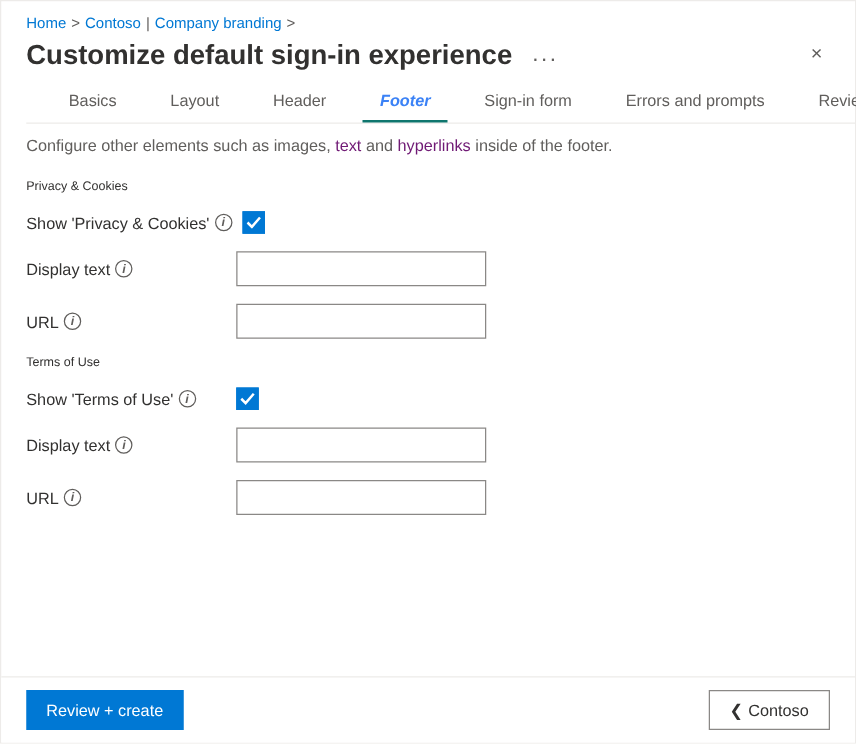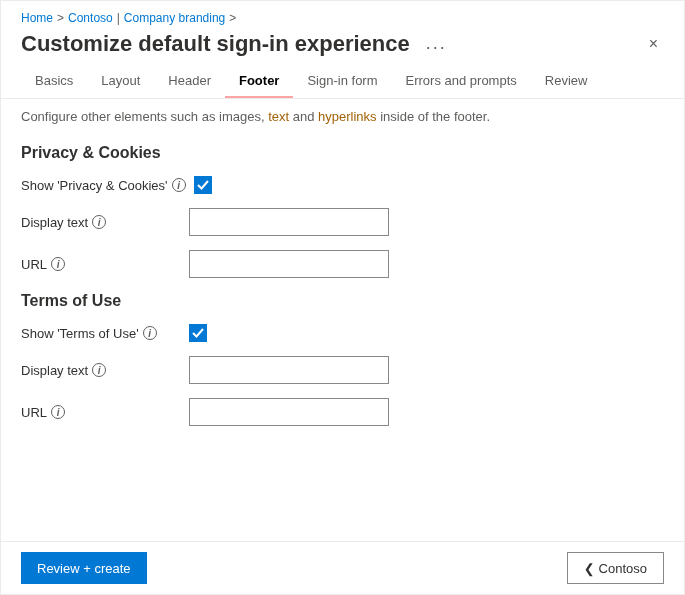--- a/index.html
+++ b/index.html
@@ -61,49 +61,51 @@
       cursor: pointer;
       background: none;
       border: none;
       padding: 2px 6px;
     }
     .tabs {
       display: flex;
       align-items: flex-end;
       padding: 0 20px;
       border-bottom: 1px solid #edebe9;
-      gap: 0;
+      gap: 15px;
+      margin-left: 20px;
     }
     .tab {
       padding: 8px 14px;
       font-size: 13px;
       color: #605e5c;
       cursor: pointer;
       border-bottom: 2px solid transparent;
       white-space: nowrap;
     }
     .tab.active {
-      color: #000000;
-      border-bottom: 2px solid #fca5a5;
+      color: #3b82f6;
+      border-bottom: 2px solid #0f766e;
       font-weight: 600;
+      font-style: italic;
     }
     .info-bar {
       padding: 10px 20px 6px 20px;
       font-size: 13px;
       color: #605e5c;
     }
-    .info-bar a { color: #a16207; text-decoration: none; }
+    .info-bar a { color: #701a75; text-decoration: none; }
     .content {
       flex: 1;
       padding: 10px 20px 10px 20px;
       overflow-y: auto;
     }
     .section-title {
-      font-size: 16px;
-      font-weight: 700;
+      font-size: 10px;
+      font-weight: 400;
       color: #323130;
       margin-bottom: 14px;
       margin-top: 4px;
     }
     .form-row {
       display: flex;
       align-items: center;
       margin-bottom: 14px;
       gap: 8px;
     }

